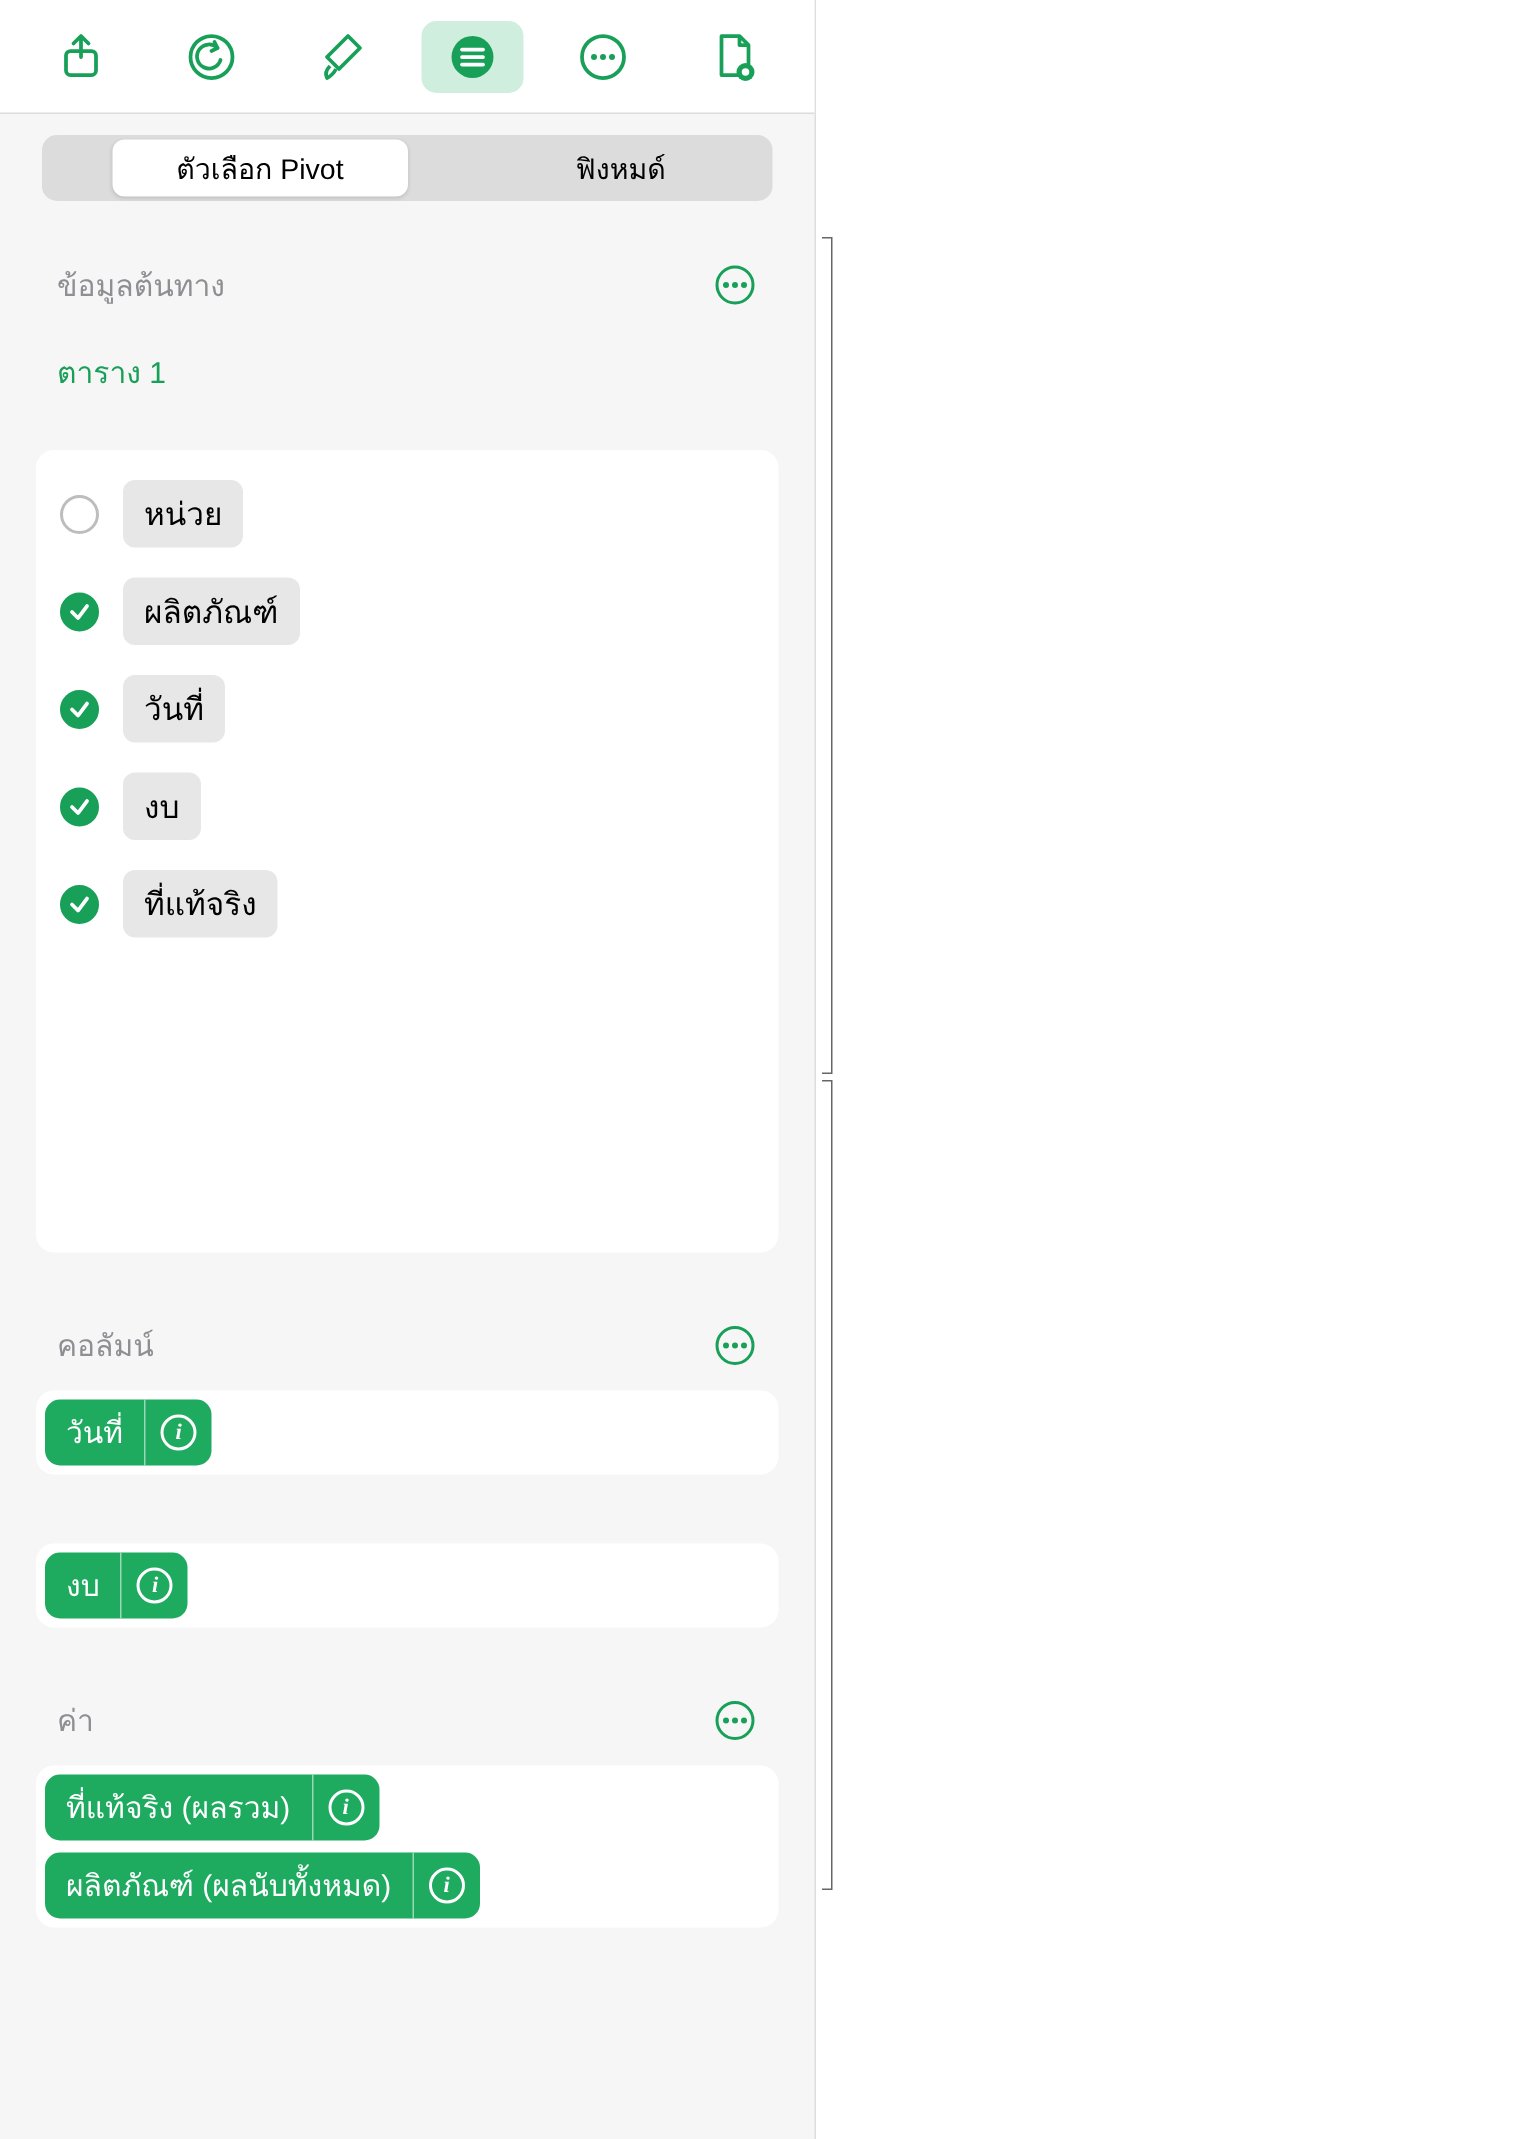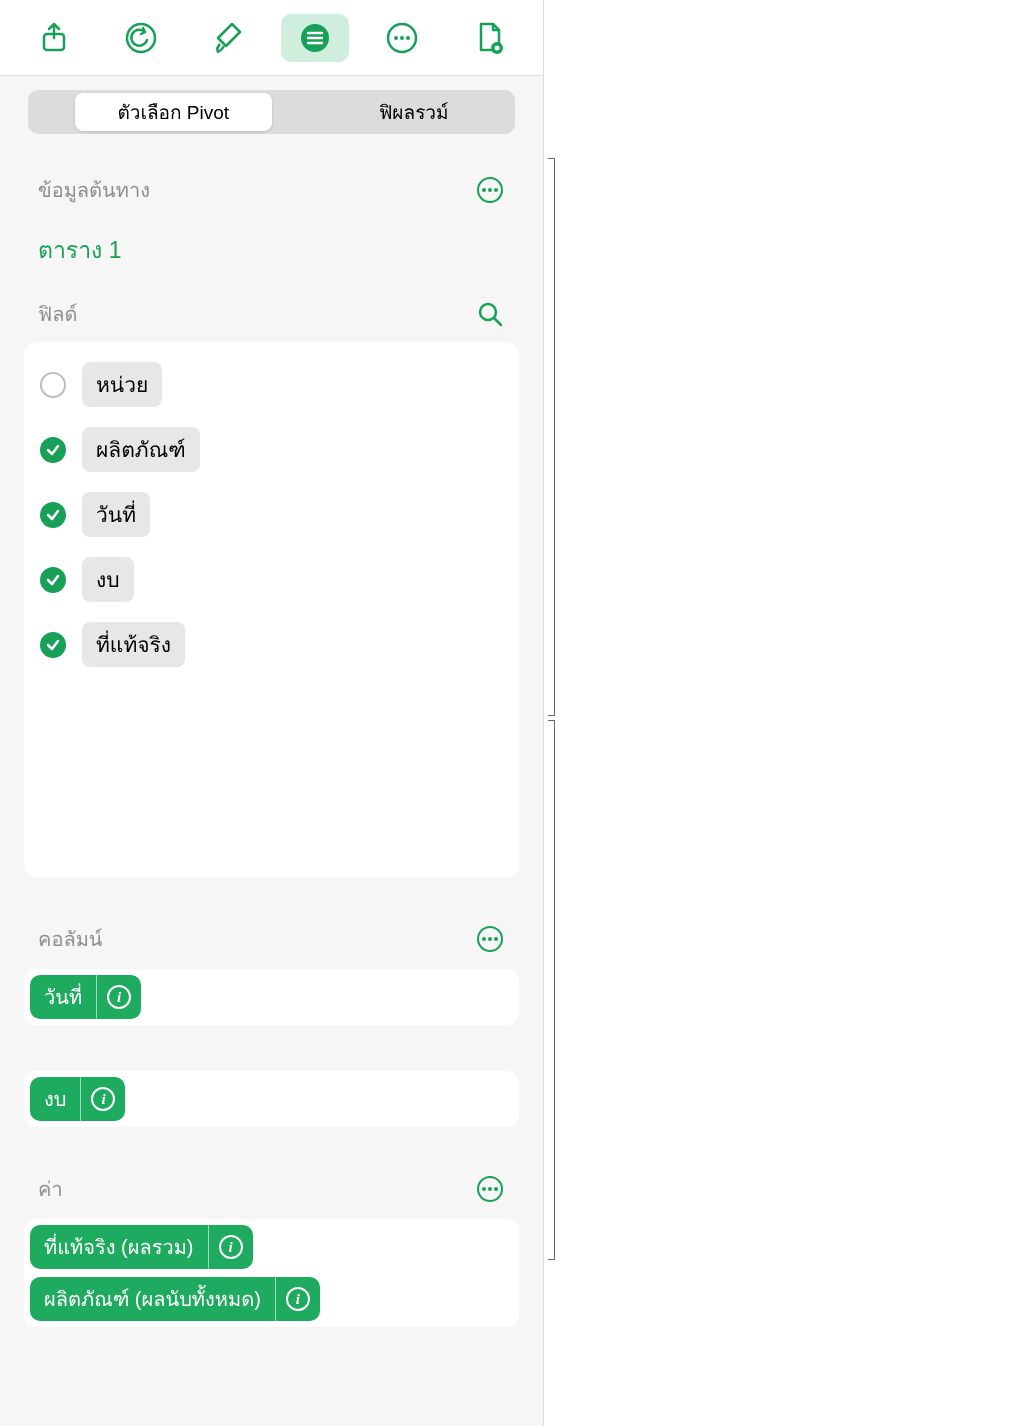--- a/index.html
+++ b/index.html
@@ -94,21 +94,21 @@
   border-radius: 50%;
   display: flex; align-items: center; justify-content: center;
   gap: 2px;
 }
 .more-circle span {
   width: 4px; height: 4px; background: #18a058; border-radius: 50%;
 }
 
 .src-name {
   color: #18a058;
-  font-size: 23px;
+  font-size: 20px;
   padding: 20px 14px 30px 14px;
 }
 
 .fields-box {
   background: #fff;
   border-radius: 12px;
   margin: 6px 0 0 0;
   padding: 10px 16px 200px 16px;
   min-height: 470px;
 }
@@ -231,47 +231,38 @@
         <path d="M22 4 L22 10 L28 10" class="stroke-g" stroke-linejoin="round"></path>
         <circle cx="26" cy="28" r="6" class="fill-g"></circle>
         <circle cx="26" cy="28" r="2.5" fill="#fff"></circle>
       </svg>
     </div>
   </div>
 
   <div class="seg-wrap">
     <div class="seg">
       <div class="seg-item active">ตัวเลือก Pivot</div>
-      <div class="seg-item">ฟิผลรวม์</div>
+      <div class="seg-item">ฟิงหมด์</div>
     </div>
   </div>
 
   <div class="body">
 
     <div class="section-head">
       <div class="section-title">ข้อมูลต้นทาง</div>
       <div class="more-btn">
         <div class="more-circle">
             <span></span>
             <span></span>
             <span></span>
           </div>
       </div>
     </div>
     <div class="src-name">ตาราง 1</div>
 
-    <div class="section-head">
-      <div class="section-title">ฟิลด์</div>
-      <div class="search-btn">
-        <svg viewBox="0 0 28 28" width="28" height="28">
-          <circle cx="12" cy="12" r="8" class="stroke-g"></circle>
-          <line x1="18" y1="18" x2="25" y2="25" class="stroke-g" stroke-linecap="round"></line>
-        </svg>
-      </div>
-    </div>
 
     <div class="fields-box">
       <div class="field-row">
         <div class="check off"></div>
         <div class="chip">หน่วย</div>
       </div>
       <div class="field-row">
         <div class="check on">
           <svg viewBox="0 0 16 16">
               <path d="M3 8 L7 12 L13 4" stroke="#fff" stroke-width="2.5" fill="none" stroke-linecap="round" stroke-linejoin="round"></path>

